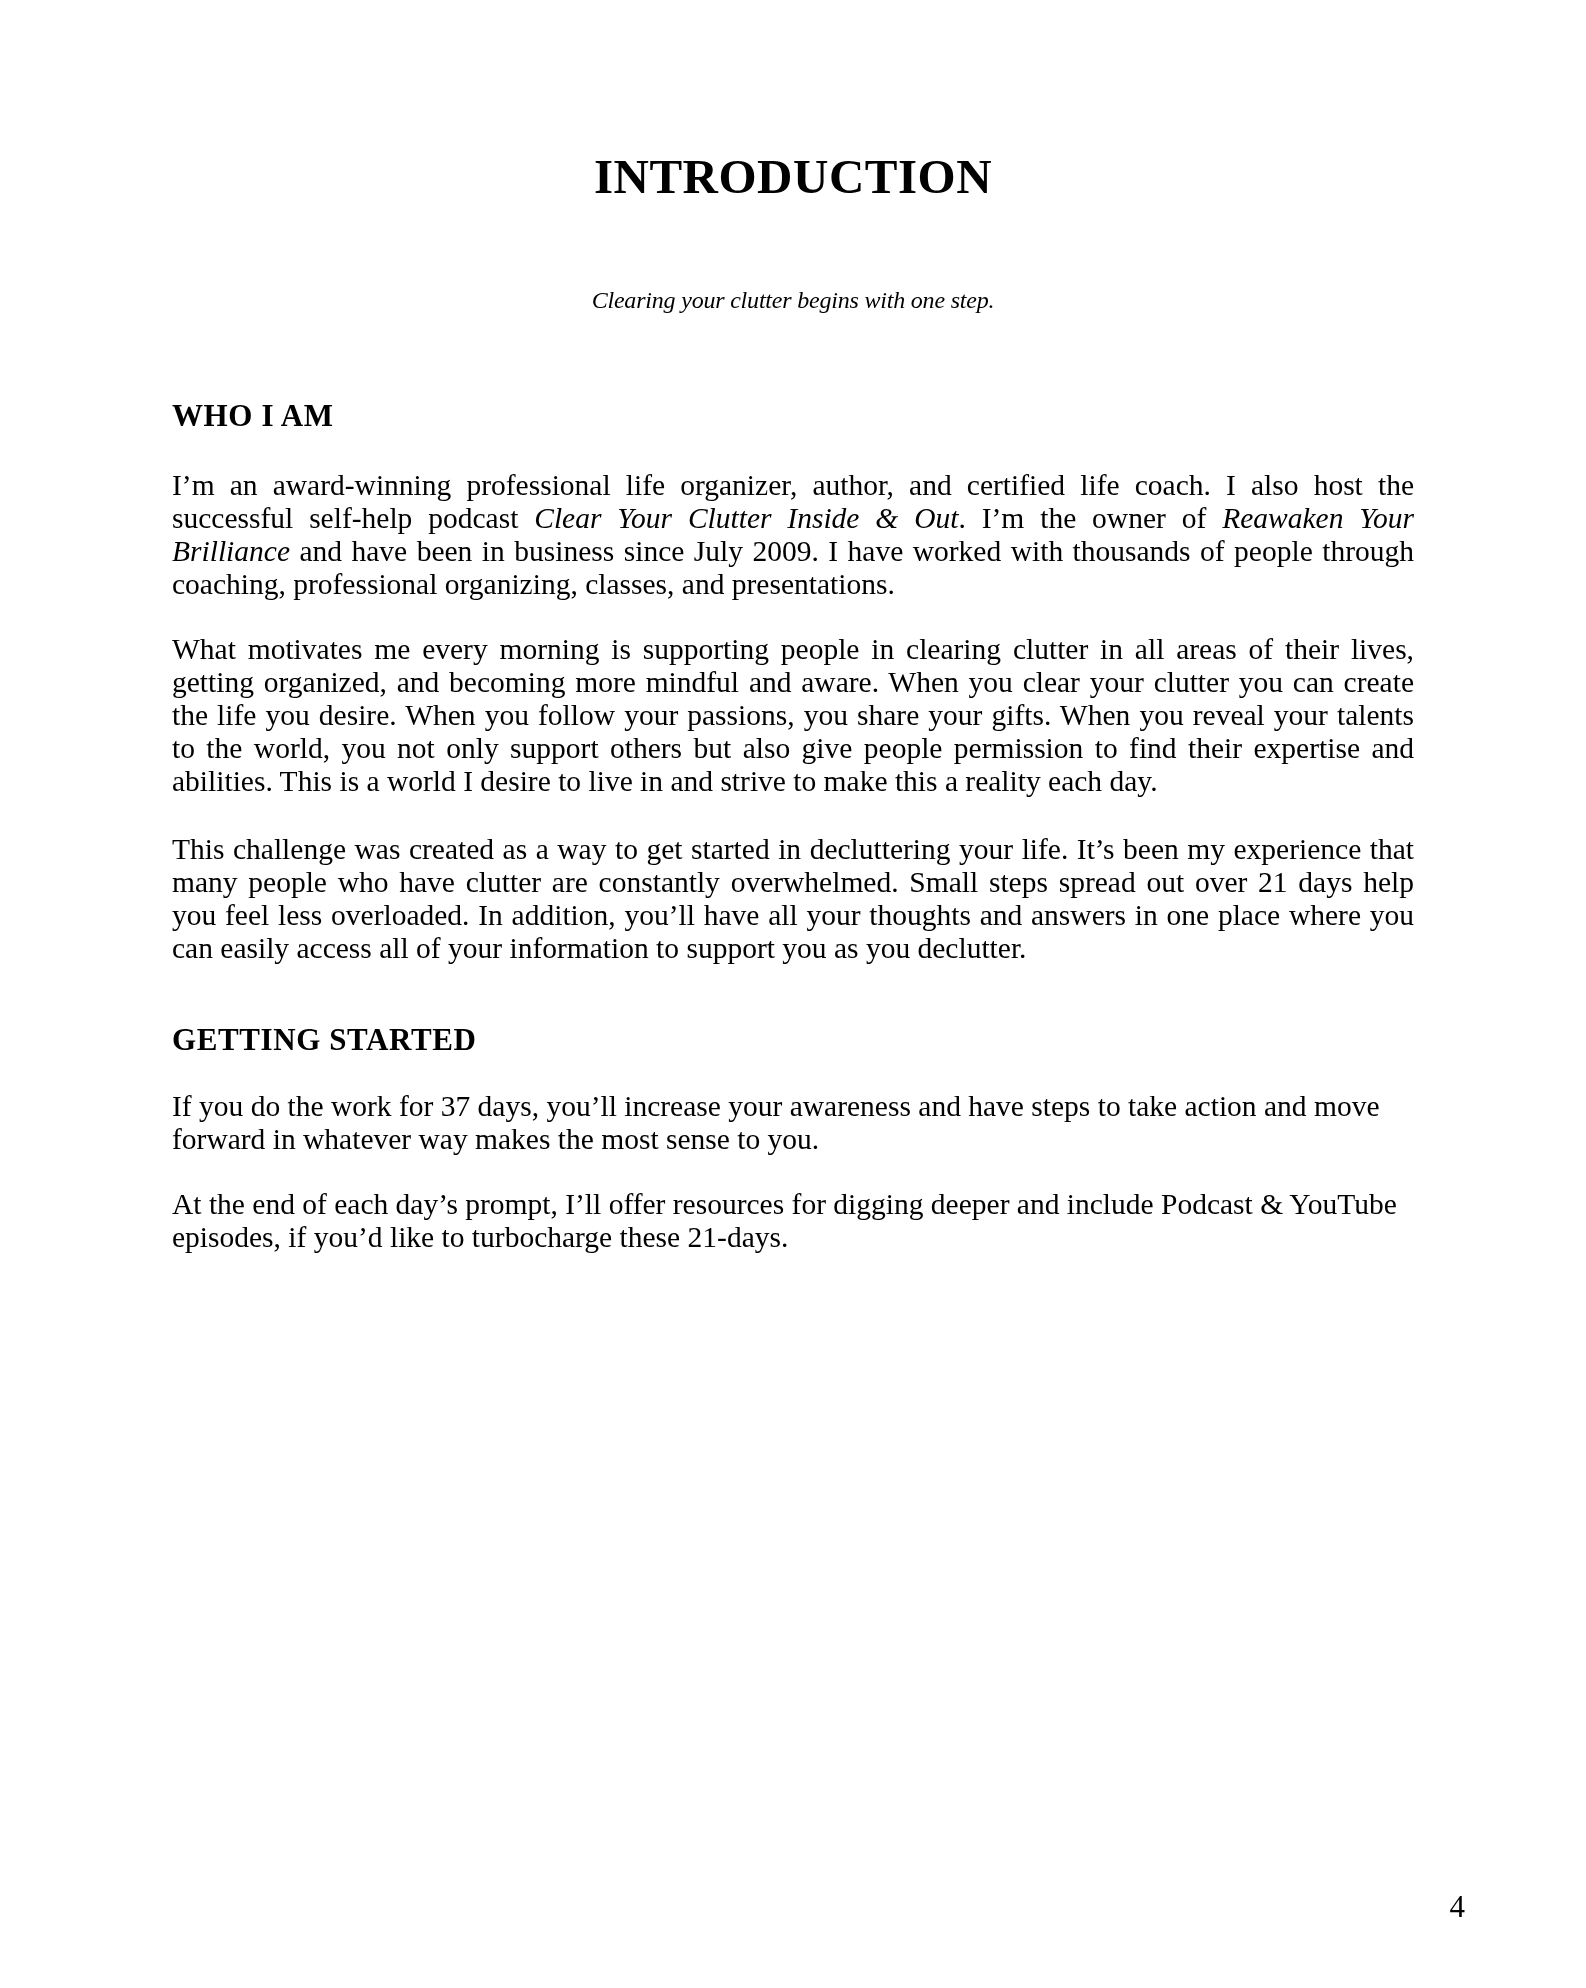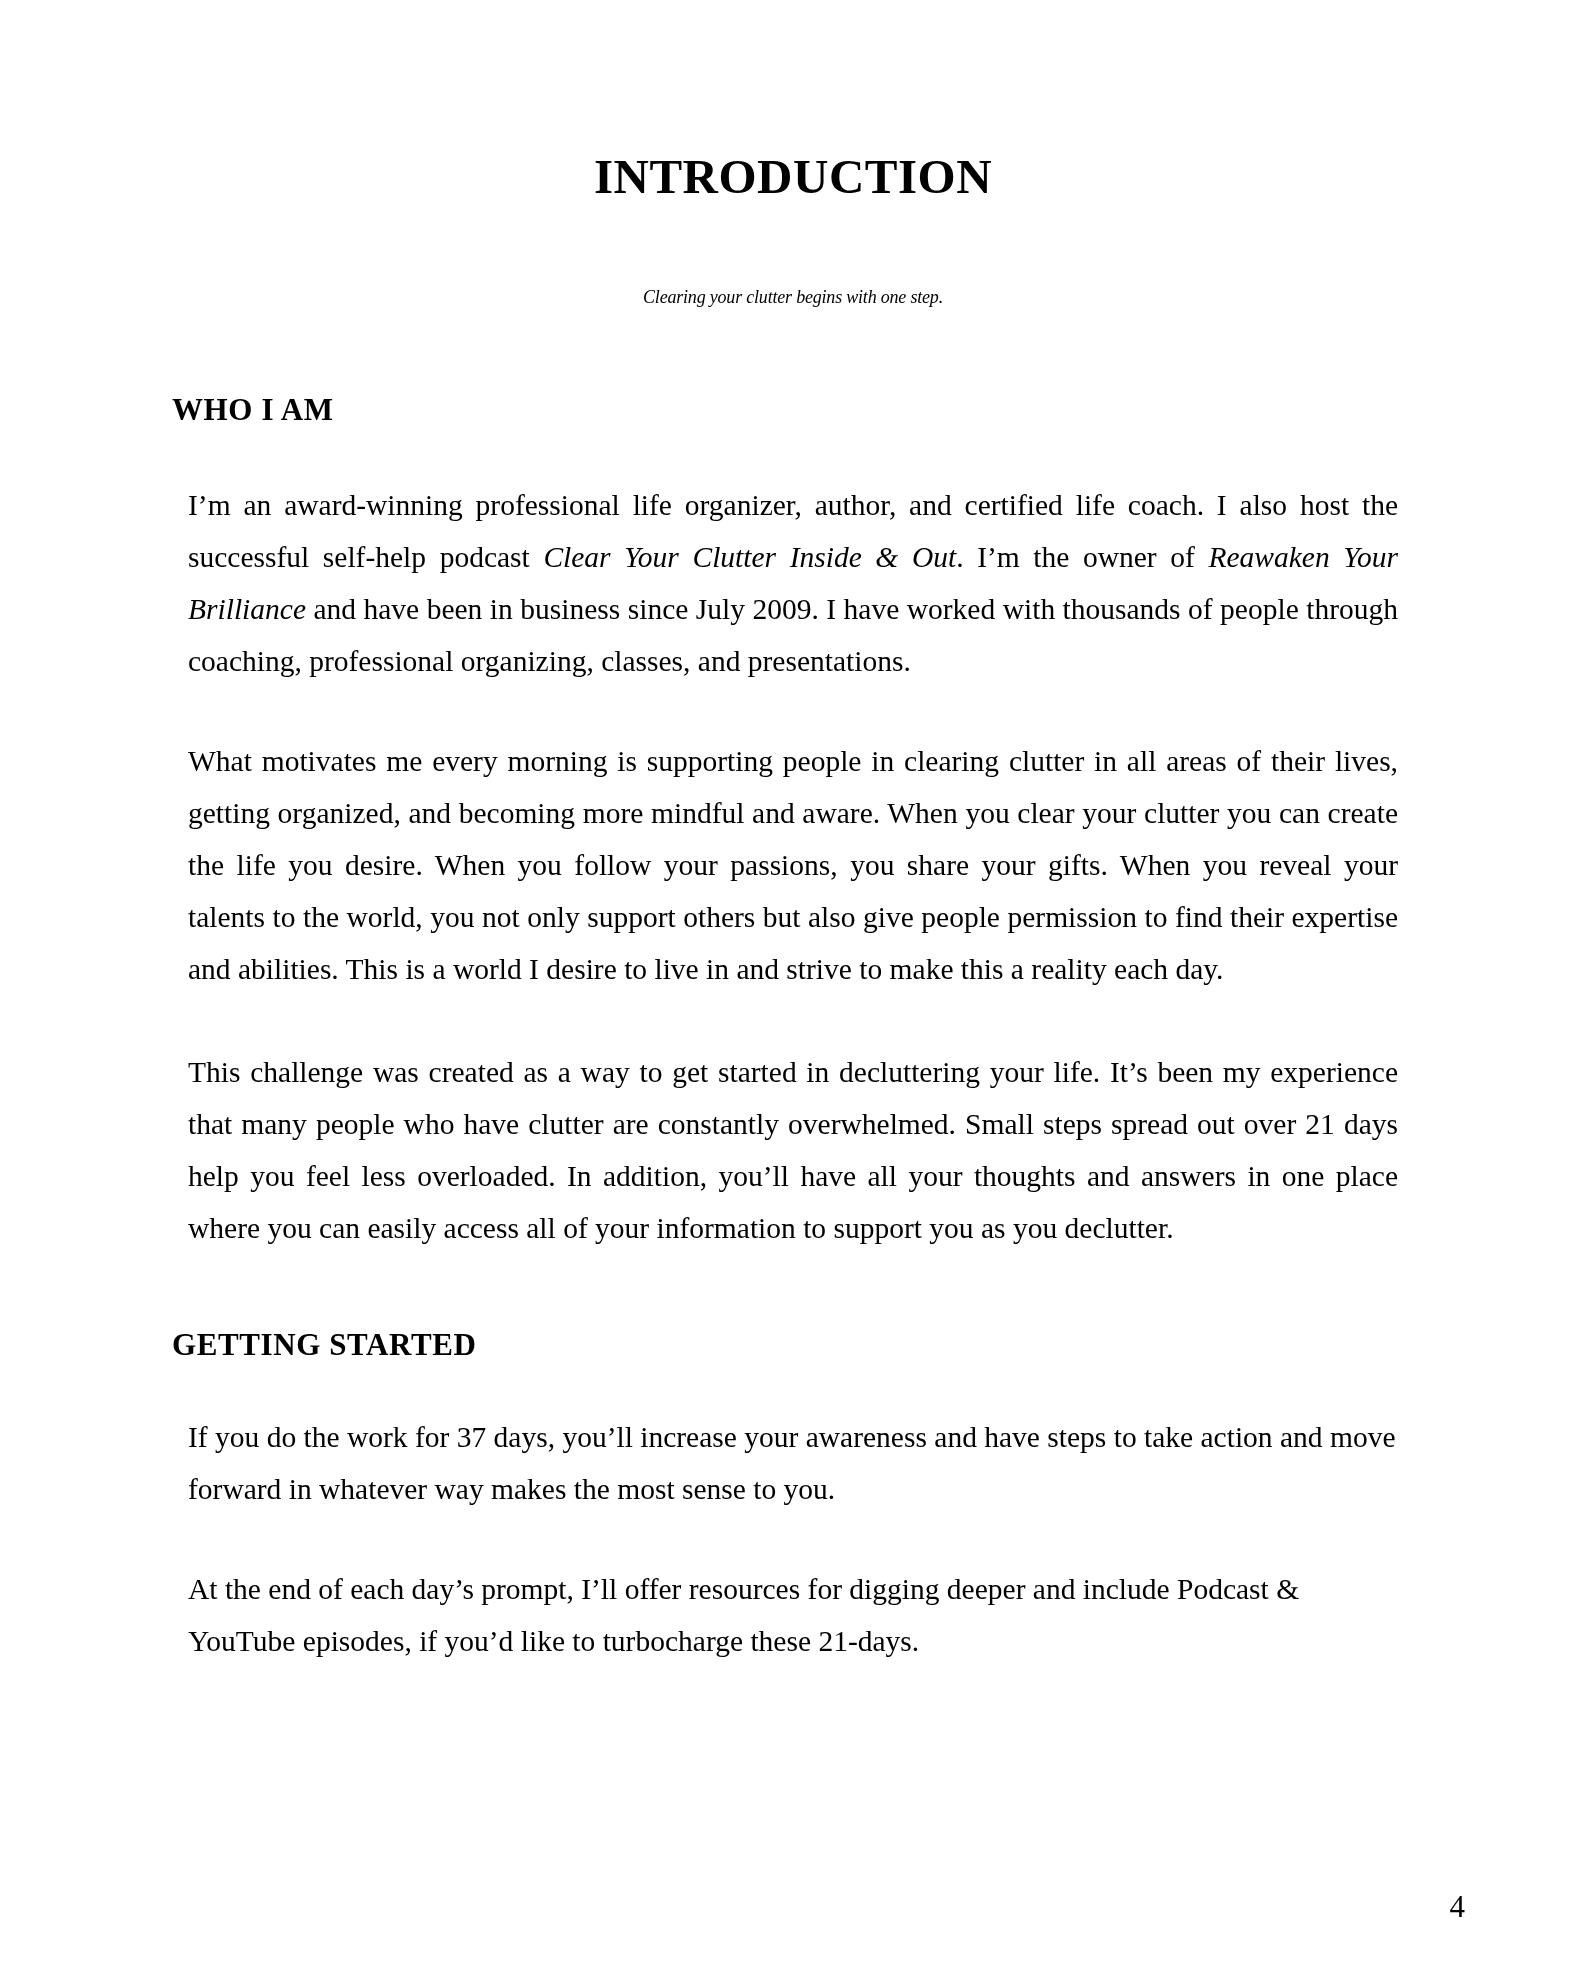--- a/index.html
+++ b/index.html
@@ -30,40 +30,40 @@
     font-size: 49px;
     font-weight: bold;
     letter-spacing: 0.5px;
     margin: 0;
     padding-top: 148px;
     font-family: "Liberation Serif", "DejaVu Serif", serif;
   }
   .epigraph {
     text-align: center;
     font-style: italic;
-    font-size: 18px;
+    font-size: 24px;
     margin: 0;
     padding-top: 82px;
     letter-spacing: -0.2px;
   }
   .section-heading {
     text-align: left;
     font-size: 31px;
     font-weight: bold;
     margin: 0;
     letter-spacing: 0.6px;
   }
   .h-who { padding-top: 84px; }
   .h-why { padding-top: 58px; }
   .h-getting { padding-top: 57px; }
 
   p.body {
     font-size: 29.5px;
-    line-height: 52px;
-    margin: 16px;
+    line-height: 33px;
+    margin: 0;
     text-align: justify;
     text-justify: inter-word;
   }
   p.body.ragged {
     text-align: left;
   }
   .sp-after-head { padding-top: 35px; }
   .sp-para { padding-top: 32px; }
 
   em.title-italic {

